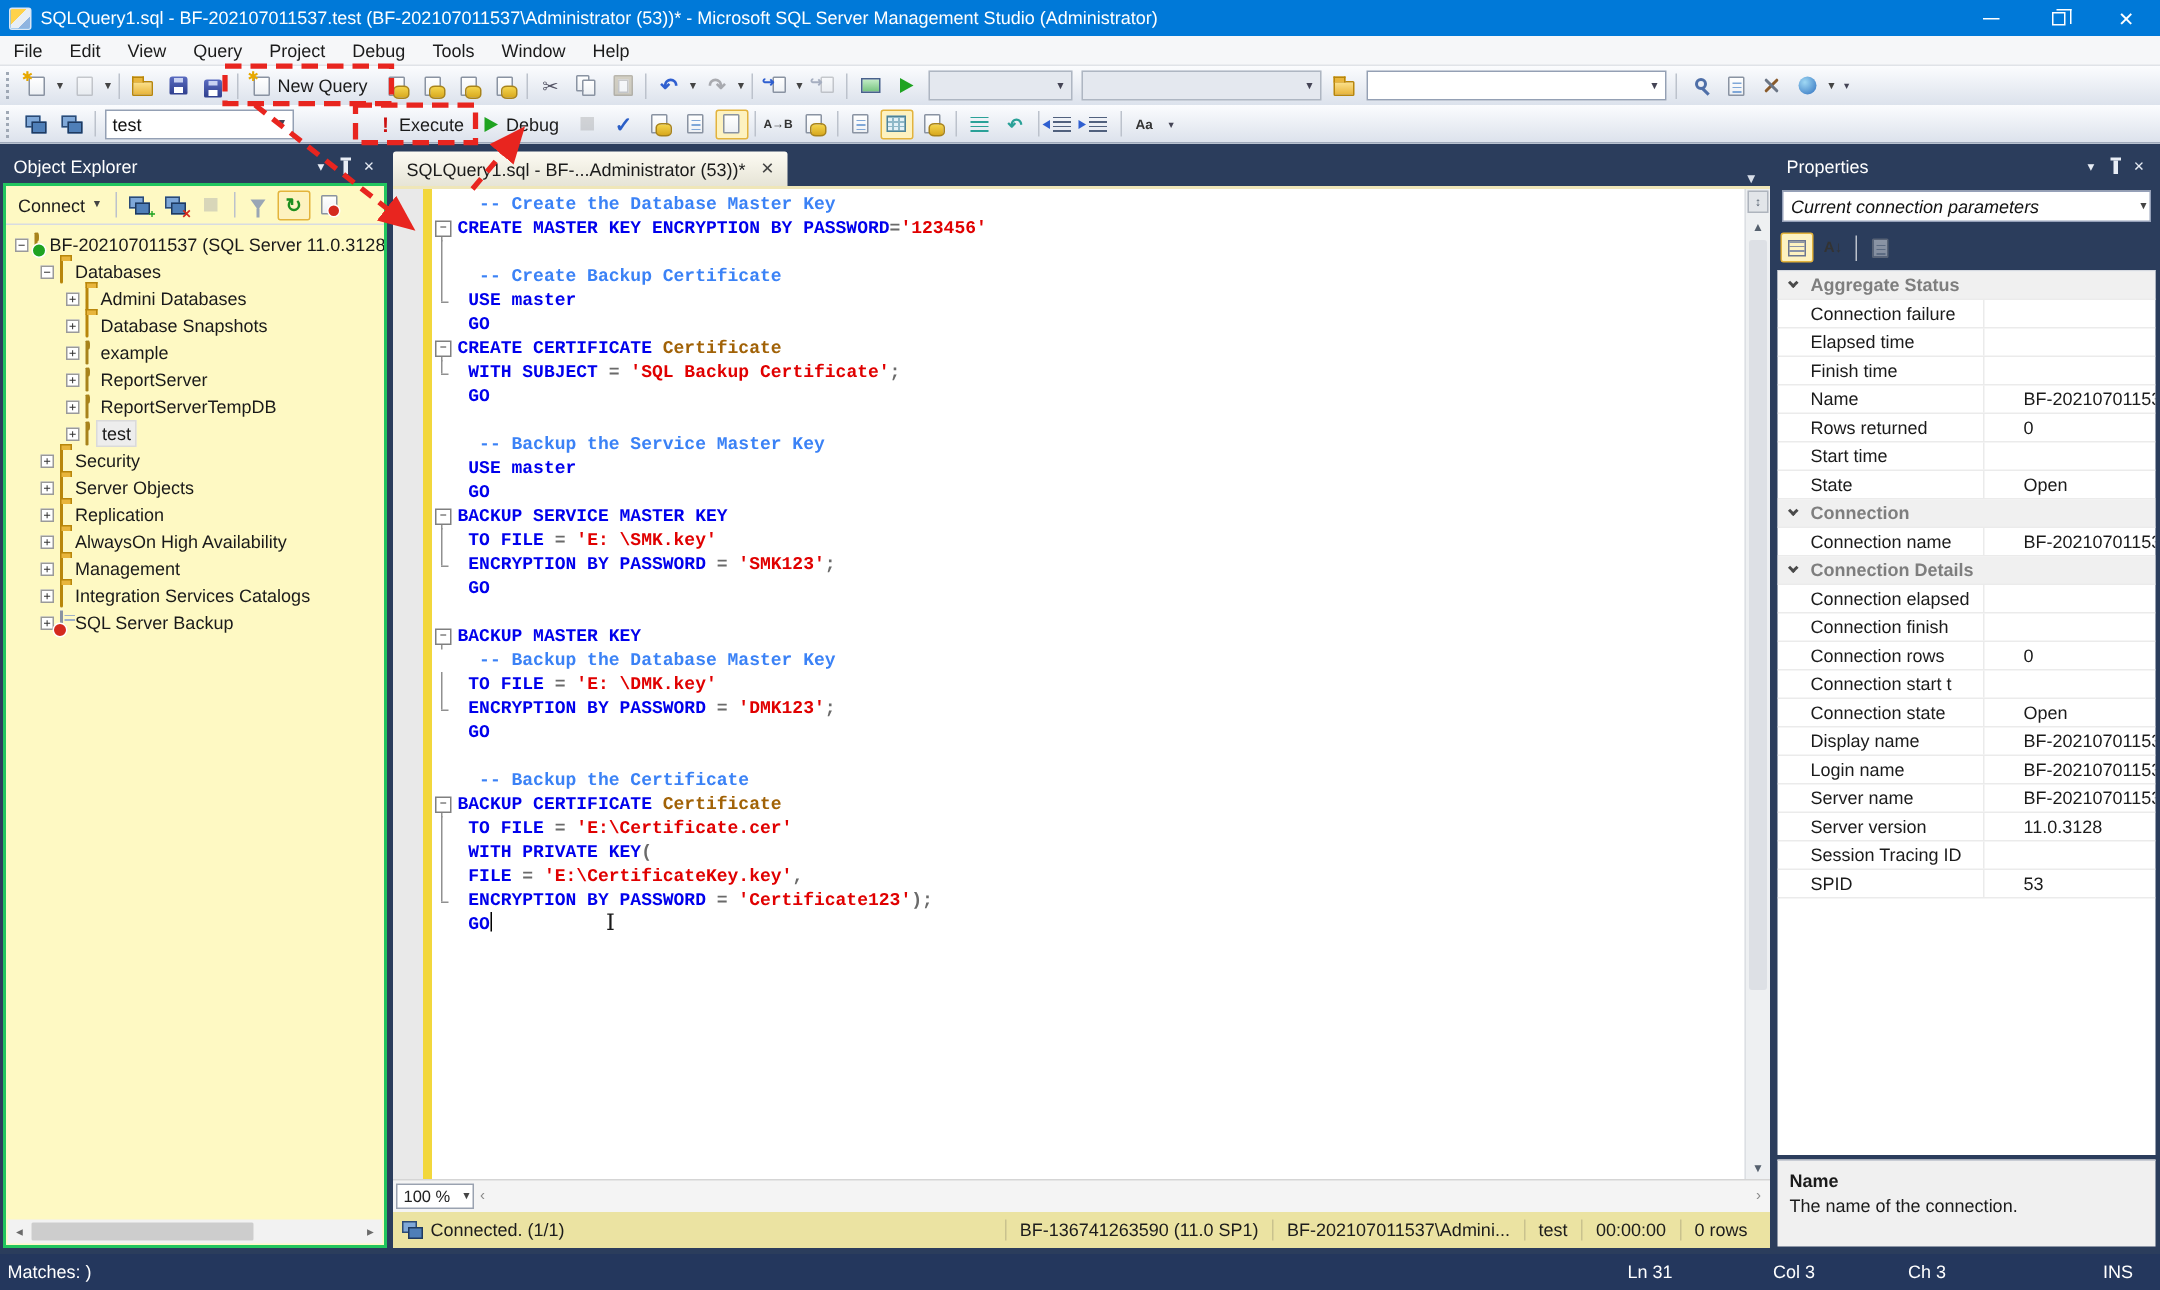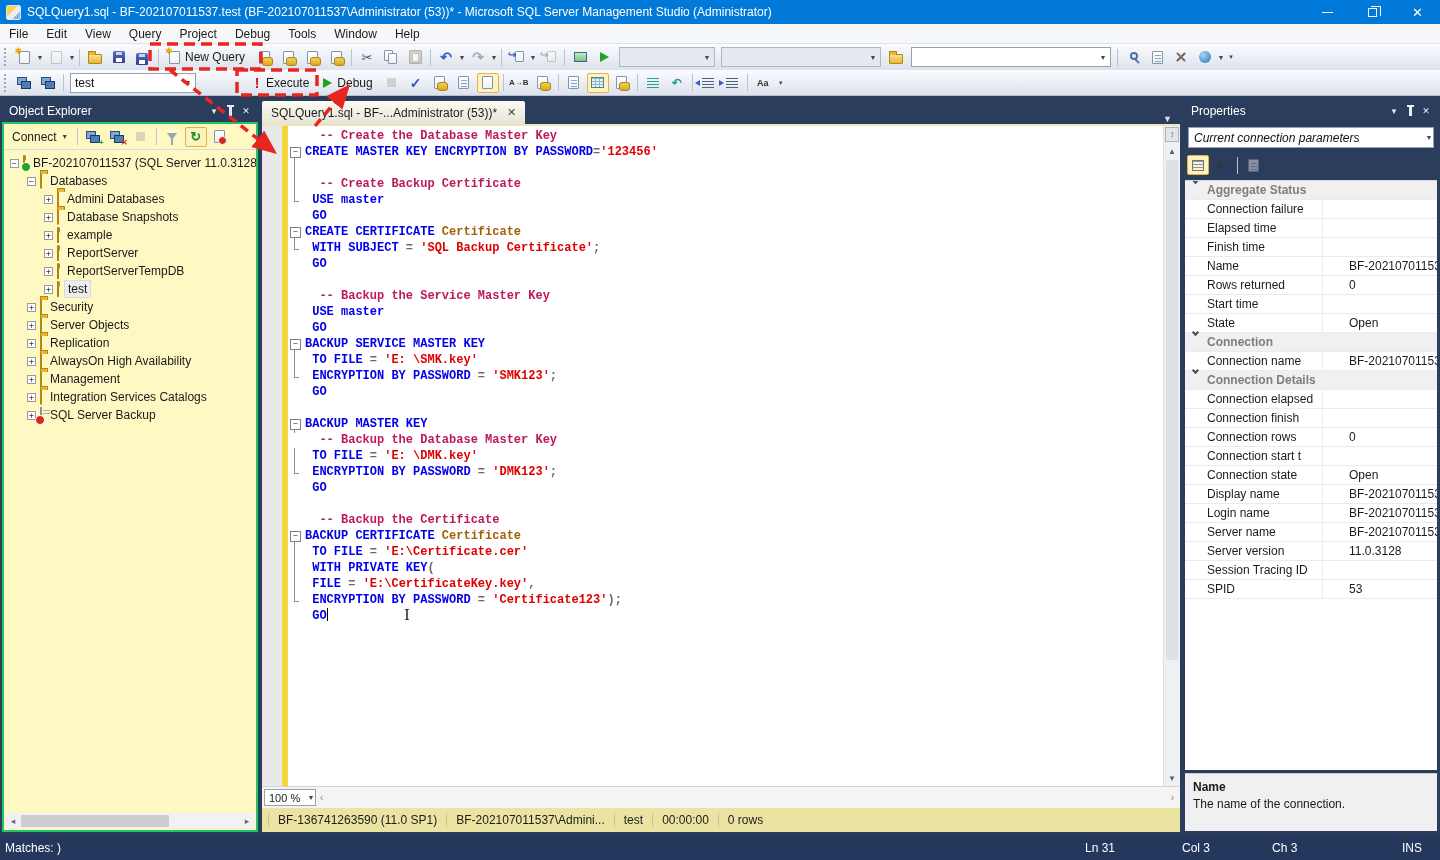--- a/index.html
+++ b/index.html
@@ -136,21 +136,21 @@
   #code { position:absolute; left:27px; top:2px; right:18px; bottom:0;
           font:bold 12px/16px "Liberation Mono","DejaVu Sans Mono",monospace; color:#000; }
   .cl { height:16px; display:flex; white-space:pre; }
   .om { width:16px; flex:none; position:relative; }
   .om-b::before { content:"−"; position:absolute; left:1px; top:3px; width:9px; height:9px; border:1px solid #808080;
                   background:#fff; font:8px/8px "Liberation Sans",sans-serif; text-align:center; color:#222; }
   .om-b::after { content:""; position:absolute; left:5px; top:14px; bottom:-1px; width:1px; background:#909090; }
   .om-v::before { content:""; position:absolute; left:5px; top:0; bottom:0; width:1px; background:#909090; }
   .om-e::before { content:""; position:absolute; left:5px; top:0; height:9px; width:1px; background:#909090; }
   .om-e::after { content:""; position:absolute; left:5px; top:9px; width:5px; height:1px; background:#909090; }
-  .k { color:#0000EC; } .c { color:#be185d; } .s { color:#E00000; } .o { color:#6A6A6A; } .p { color:#a16207; }
+  .k { color:#0000EC; } .c { color:#3b82f6; } .s { color:#E00000; } .o { color:#6A6A6A; } .p { color:#a16207; }
   .caret { display:inline-block; width:1px; height:13px; background:#000; vertical-align:-2px; }
   #vscroll { position:absolute; right:0; top:0; bottom:0; width:17px; background:#EEF0F2; border-left:1px solid #DCDFE3; }
   .vbtn { height:16px; display:flex; align-items:center; justify-content:center; color:#55606E; font-size:8px; }
   #vsplit { border:1px solid #AEB4BD; background:#E2E5E9; margin:1px; height:15px; }
   #vthumb { position:absolute; left:2px; right:2px; top:34px; height:500px; background:#DDE0E5; border-radius:2px; }
   #vdown { position:absolute; bottom:0; left:0; right:0; }
   #zoomrow { position:absolute; left:0; right:0; bottom:24px; height:22px; background:#F4F4F4; border-top:1px solid #D5D5D5;
              display:flex; align-items:center; padding:0 2px; }
   #zoom-combo { width:52px; height:17px; background:#fff; border:1px solid #9AA2B0; display:flex; align-items:center; }
   #zoom-combo span:first-child { flex:1; padding-left:4px; font-size:11px; color:#222; }
@@ -160,21 +160,21 @@
   #conn-strip .seg { border-left:1px solid #C9C28E; padding:0 9px; white-space:nowrap; }
   #conn-left { display:flex; align-items:center; gap:5px; flex:1; }
 
   
   #properties { left:1184px; top:100px; width:254px; height:732px; }
   #prop-selector { position:absolute; top:27px; left:4px; right:4px; height:21px; background:#fff;
                    border:1px solid #95A0B8; display:flex; align-items:center; }
   #prop-selector span:first-child { flex:1; padding-left:5px; color:#111;font-style:italic; }
   #prop-toolbar { position:absolute; top:52px; left:2px; height:26px; display:flex; align-items:center; }
   #prop-grid { position:absolute; top:80px; left:1px; right:1px; bottom:62px; background:#fff; overflow:hidden; border-top:1px solid #D5D9E0; }
-  .prow { display:flex; height:19px; border-bottom:1px solid #EBEBEB; align-items:flex-start; color:#1B1B1B; }
+  .prow { display:flex; height:19px; border-bottom:1px solid #EBEBEB; align-items:center; color:#1B1B1B; }
   .pchev { width:20px; flex:none; display:flex; align-items:center; justify-content:center; }
   .chev { width:5px; height:5px; border-right:2px solid #4A4A4A; border-bottom:2px solid #4A4A4A; transform:rotate(45deg); margin-top:-3px; }
   .prow.pcat { background:#F0F0F0; font-weight:bold; color:#7E7E7E; }
   .plabel { width:118px; flex:none; padding-left:2px; border-right:1px solid #EBEBEB; height:100%; line-height:19px;
             white-space:nowrap; overflow:hidden; }
   .prow.pcat .plabel { border-right:none; width:auto; }
   .pvalue { flex:1; padding-left:4px; white-space:nowrap; overflow:hidden; height:100%; line-height:19px;margin-left:22px; }
   #prop-desc { position:absolute; left:1px; right:1px; bottom:1px; height:58px; background:#F0F0F0;
                border-top:1px solid #C8CCD4; padding:6px 8px; color:#1B1B1B; }
   #prop-desc-title { font-weight:bold; margin-bottom:3px; }
@@ -592,20 +592,24 @@
     <div id="zoom-combo">
       <span>100 %</span>
       <span class="cdd dd">▼</span>
     </div>
     <div id="ehtrack">
         <span>‹</span>
         <span>›</span>
       </div>
   </div>
   <div id="conn-strip">
+    <div id="conn-left">
+      <span class="mconn"></span>
+      <span>Connected. (1/1)</span>
+    </div>
     <span class="seg">BF-136741263590 (11.0 SP1)</span>
     <span class="seg">BF-202107011537\Admini...</span>
     <span class="seg">test</span>
     <span class="seg">00:00:00</span>
     <span class="seg">0 rows</span>
   </div>
 </div>
 
 <div id="properties" class="panel">
   <div class="phead">

